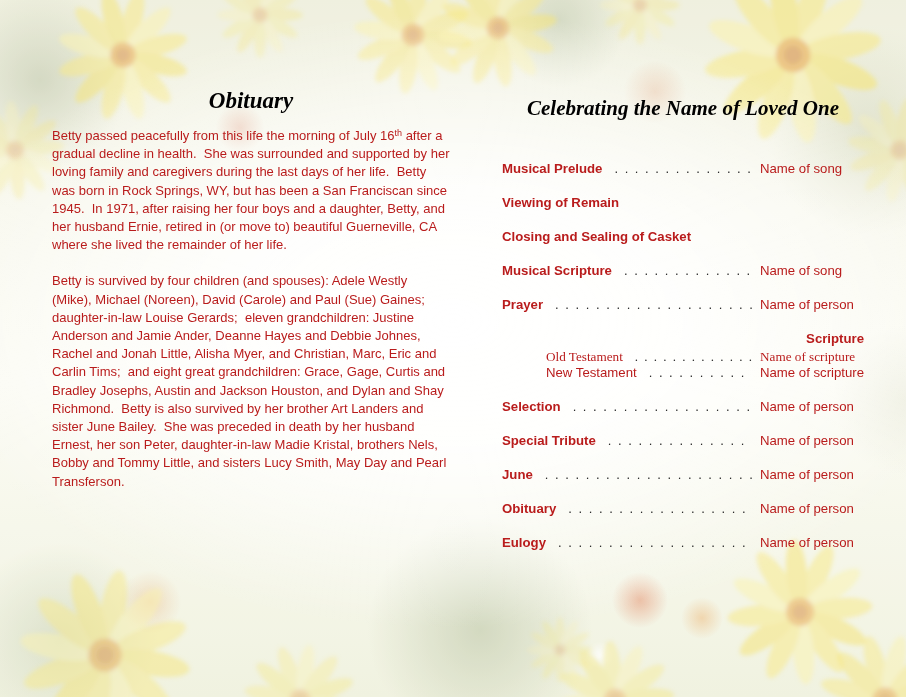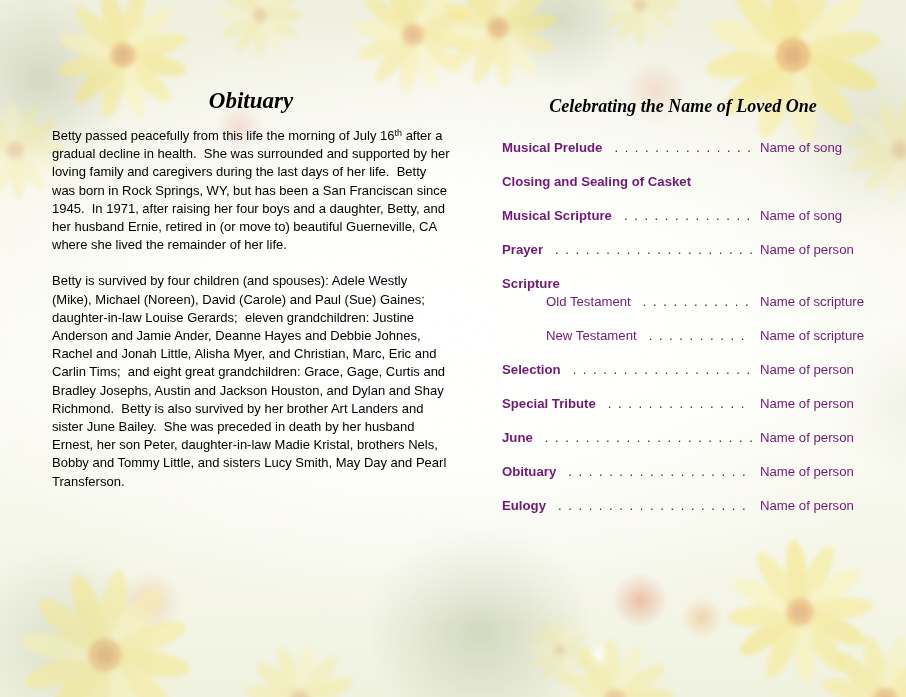--- a/index.html
+++ b/index.html
@@ -40,33 +40,33 @@
   
   .content { position: absolute; inset: 0; }
   .col-left  { position: absolute; left: 52px;  top: 88px; width: 398px; }
   .col-right { position: absolute; left: 502px; top: 96px; width: 362px; }
   .doc-title {
     font-family: "Liberation Serif", "DejaVu Serif", serif;
     font-style: italic; font-weight: bold;
     color: #000; text-align: center; margin: 0;
   }
   .col-left  .doc-title { font-size: 23px;   margin-bottom: 13px; }
-  .col-right .doc-title { font-size: 18px; margin-bottom: 23px; }
+  .col-right .doc-title { font-size: 21px; margin-bottom: 40px; }
   .para {
-    font-size: 13px; line-height: 18.2px; color: #000000;
+    font-size: 13px; line-height: 18.2px; color: #b91c1c;
     margin: 0 0 18px 0; white-space: pre-wrap;
   }
   .para sup { font-size: 9px; vertical-align: 4px; line-height: 0; }
   .prog-row {
     display: flex; align-items: baseline;
-    font-size: 13.2px; line-height: 16px; color: #701a75;
+    font-size: 13.2px; line-height: 16px; color: #b91c1c;
     margin-bottom: 18px;
   }
-  .prog-row.tight  { margin-bottom: 2px; }
-  .prog-row.tight2 { margin-bottom: 18px; }
+  .prog-row.tight  { margin-bottom: 2px; justify-content: flex-end; }
+  .prog-row.tight2 { margin-bottom: 0; font-family: Liberation Serif, serif; }
   .prog-row.indent { padding-left: 44px; }
   .prog-label { font-weight: bold; white-space: nowrap; }
   .prog-row.normal .prog-label { font-weight: 400; }
   .leader {
     flex: 1 1 auto; overflow: hidden; white-space: nowrap;
     margin: 0 8px 0 12px; color: #2c2c2c;
     font-weight: 400; font-size: 13px; letter-spacing: 1.5px;
   }
   .leader::before {
     content: ". . . . . . . . . . . . . . . . . . . . . . . . . . . . . . . . . . . . . . . . . . . . . . . . . . . . . . . . . . . .";
@@ -131,20 +131,23 @@
   </section>
   <section class="col-right">
     <h1 class="doc-title">Celebrating the Name of Loved One</h1>
     <div id="program-list">
         <div class="prog-row">
           <span class="prog-label">Musical Prelude</span>
           <span class="leader"></span>
           <span class="prog-value">Name of song</span>
         </div>
         <div class="prog-row">
+          <span class="prog-label">Viewing of Remain</span>
+        </div>
+        <div class="prog-row">
           <span class="prog-label">Closing and Sealing of Casket</span>
         </div>
         <div class="prog-row">
           <span class="prog-label">Musical Scripture</span>
           <span class="leader"></span>
           <span class="prog-value">Name of song</span>
         </div>
         <div class="prog-row">
           <span class="prog-label">Prayer</span>
           <span class="leader"></span>

